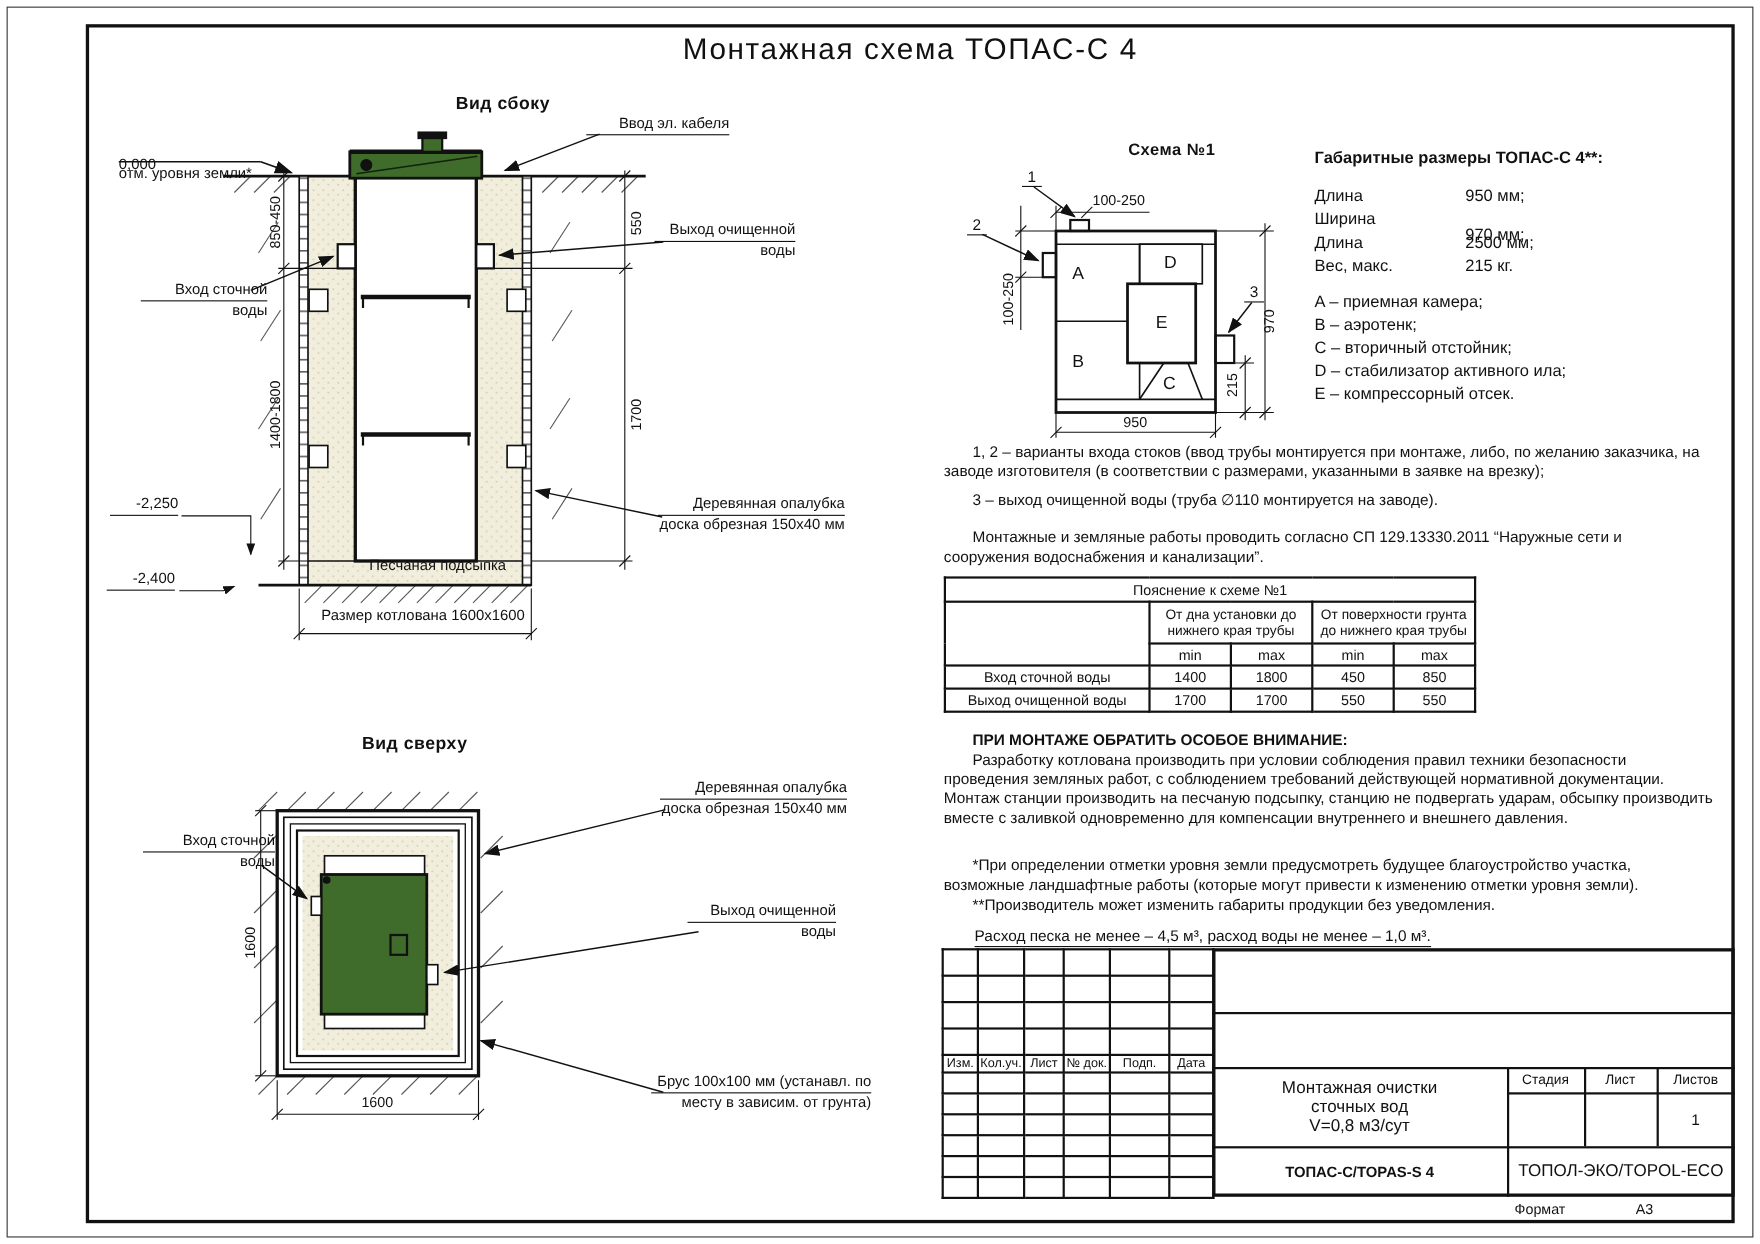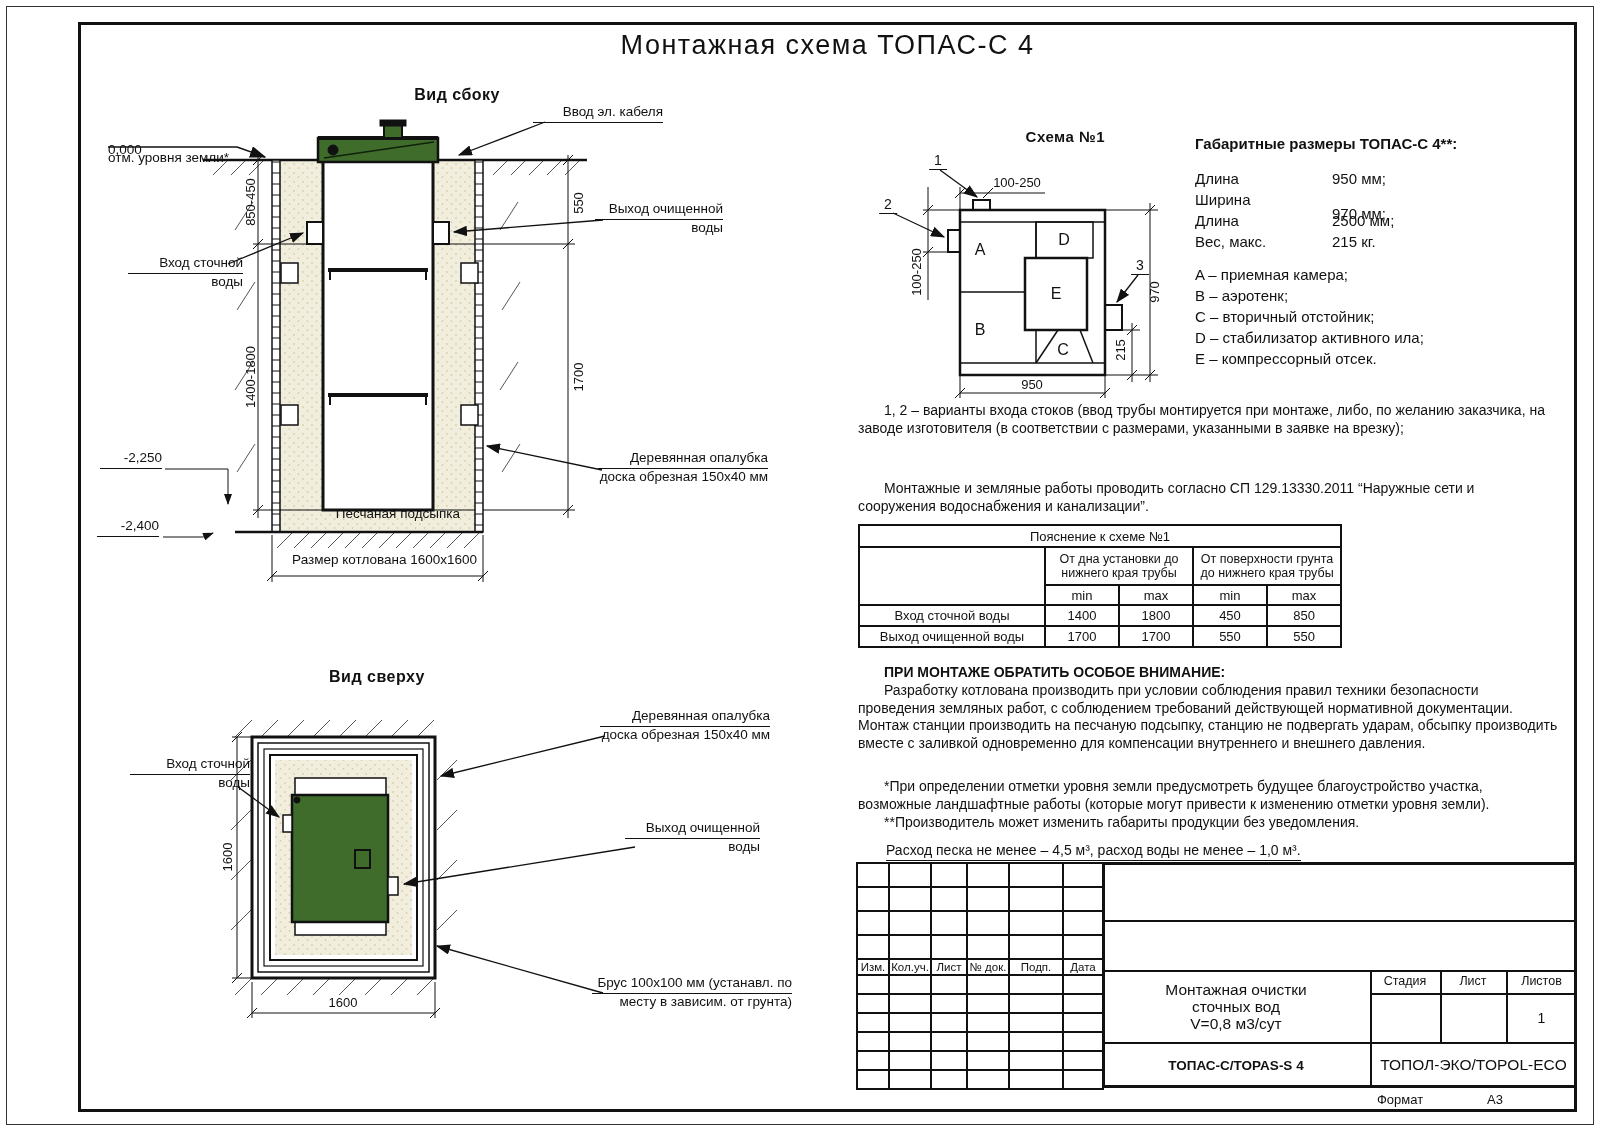--- a/index.html
+++ b/index.html
@@ -361,20 +361,21 @@
   <div class="spec" style="left:1332px;top:210px">2500 мм;</div>
   <div class="spec" style="left:1195px;top:231px">Вес, макс.</div>
   <div class="spec" style="left:1332px;top:231px">215 кг.</div>
   <div class="spec" style="left:1195px;top:264px">A – приемная камера;</div>
   <div class="spec" style="left:1195px;top:285px">B – аэротенк;</div>
   <div class="spec" style="left:1195px;top:306px">C – вторичный отстойник;</div>
   <div class="spec" style="left:1195px;top:327px">D – стабилизатор активного ила;</div>
   <div class="spec" style="left:1195px;top:348px">E – компрессорный отсек.</div>
 
   <div class="para indent" style="left:858px;top:402px;width:690px">1, 2 – варианты входа стоков (ввод трубы монтируется при монтаже, либо, по желанию заказчика, на заводе изготовителя (в соответствии с размерами, указанными в заявке на врезку);</div>
+  <div class="para indent" style="left:858px;top:446px;width:690px">3 – выход очищенной воды (труба ∅110 монтируется на заводе).</div>
   <div class="para indent" style="left:858px;top:480px;width:690px">Монтажные и земляные работы проводить согласно СП 129.13330.2011 “Наружные сети и сооружения водоснабжения и канализации”.</div>
 
   <table class="xtable" style="left:858px;top:524px;width:482px">
     <colgroup>
         <col style="width:186px">
         <col style="width:74px">
         <col style="width:74px">
         <col style="width:74px">
         <col style="width:74px">
       </colgroup>

